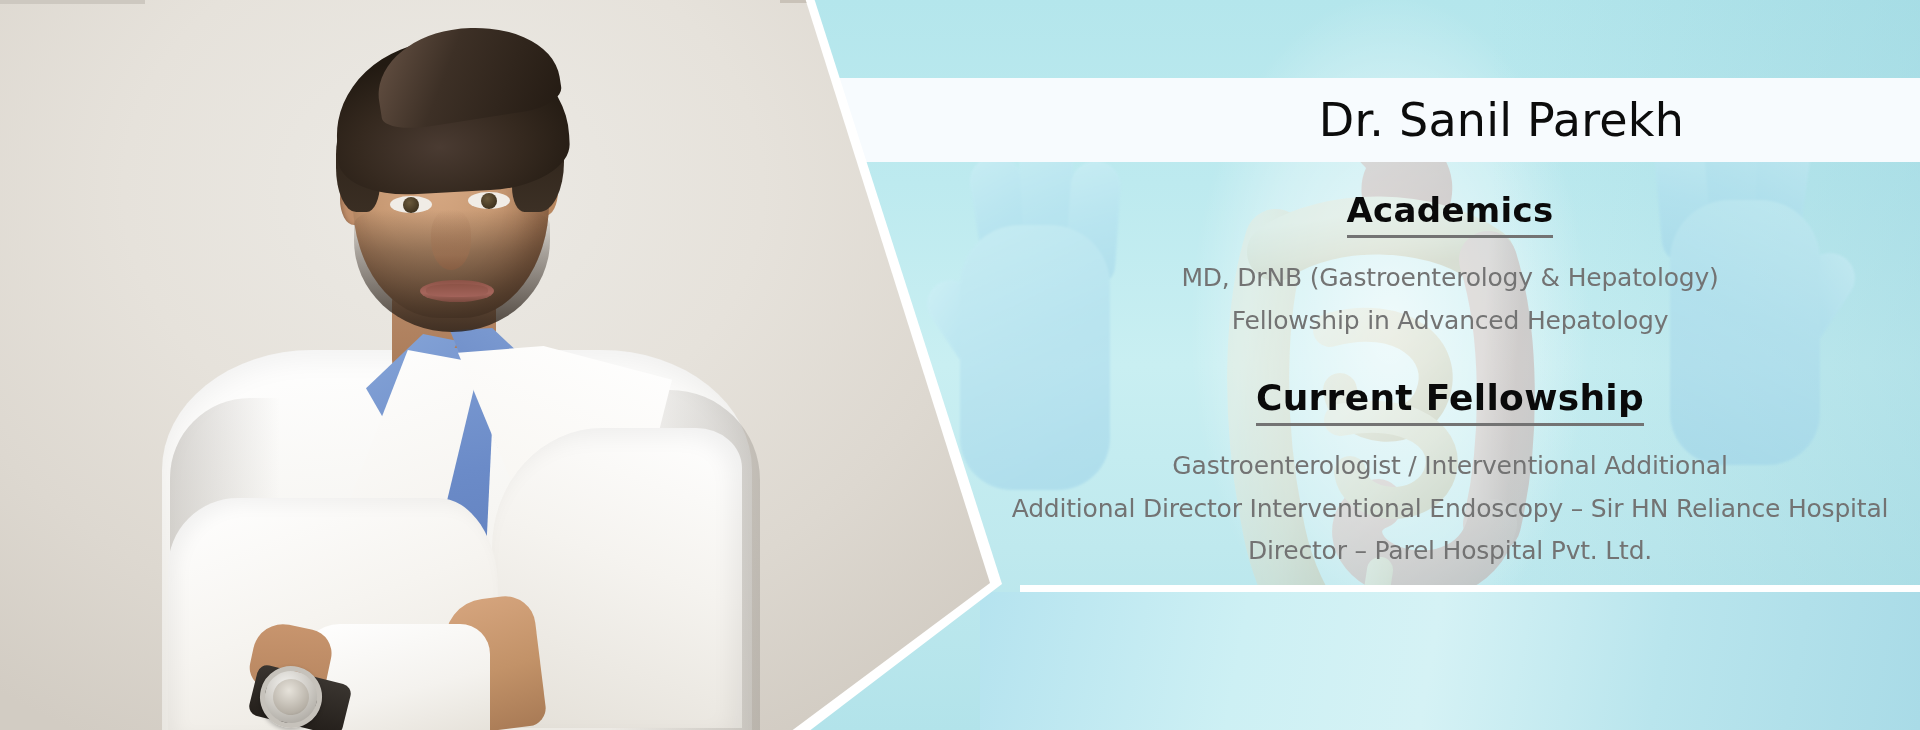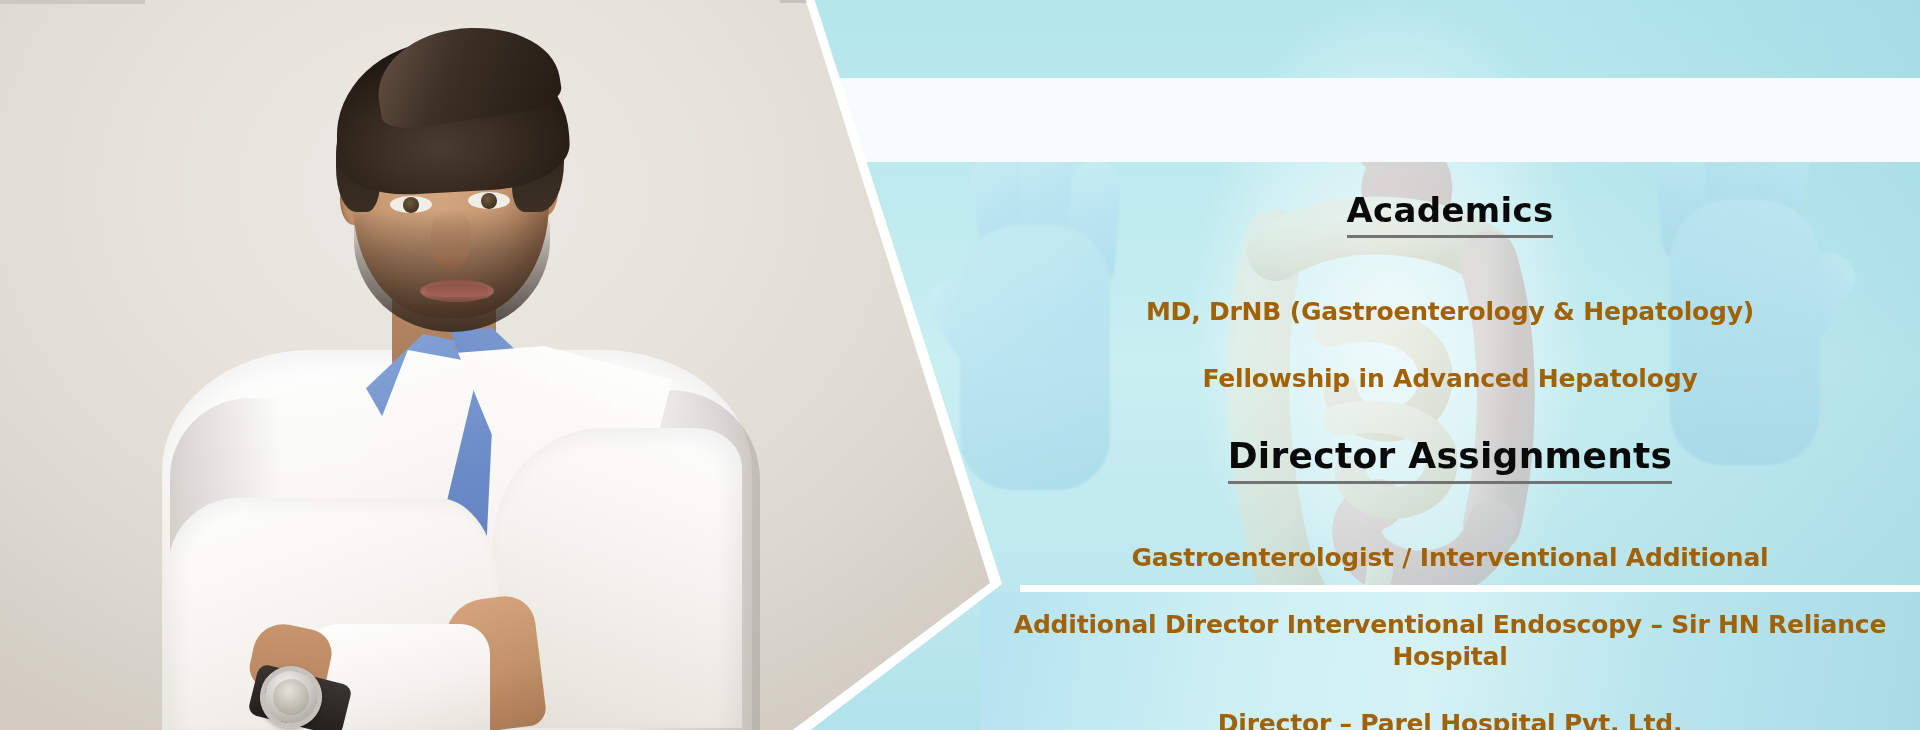--- a/index.html
+++ b/index.html
@@ -344,26 +344,25 @@
     font-size: 34px;
     font-weight: bold;
     letter-spacing: .3px;
     padding-bottom: 5px;
     border-bottom: 3px solid #737373;
     margin-bottom: 24px;
   }
   .sec-head.wide { font-size: 36px; }
   .line {
     font-size: 25px;
-    font-weight: 700;
+    font-weight: 400;
     line-height: 1.30;
     margin-bottom: 10px;
-    color: #a16207;
+    color: #737373;
     letter-spacing: -.2px;
-    margin-top: 34px;
   }
   .gap { height: 30px; }
 </style>
 </head>
 <body>
 
 <div id="banner">
 
   <div class="bg-base"></div>
   <div class="bg-lightcol"></div>
@@ -412,20 +411,21 @@
       <path d="M150 210 C220 190 270 230 252 276 C236 318 166 312 160 270" stroke="url(#gcream)" stroke-width="34" fill="none" stroke-linecap="round"></path>
       <path d="M160 300 C228 286 276 318 258 358 C240 394 176 390 170 352" stroke="url(#gcream)" stroke-width="32" fill="none" stroke-linecap="round"></path>
 
       <path d="M200 450 C194 496 180 534 168 556" stroke="url(#gcream)" stroke-width="26" fill="none" stroke-linecap="round"></path>
 
       <path d="M196 12 C196 -20 204 -40 214 -52" stroke="url(#gpink)" stroke-width="26" fill="none" stroke-linecap="round"></path>
     </svg>
   </div>
 
   <div class="title-band"></div>
+  <div class="title-text">Dr. Sanil Parekh</div>
 
   <div class="bottom-fill"></div>
   <div class="bottom-rule"></div>
 
   <div class="photo-stroke"></div>
   <div class="photo-panel">
     <div class="photo-inner">
       <div class="wall"></div>
       <div class="wall-top-strip"></div>
       <div class="wall-top-strip2"></div>
@@ -481,20 +481,20 @@
 
     <div class="section">
       <div class="sec-head">Academics</div>
       <div class="line">MD, DrNB (Gastroenterology &amp; Hepatology)</div>
       <div class="line">Fellowship in Advanced Hepatology</div>
     </div>
 
     <div class="gap"></div>
 
     <div class="section">
-      <div class="sec-head wide">Director Assignments</div>
+      <div class="sec-head wide">Current Fellowship</div>
       <div class="line">Gastroenterologist / Interventional Additional</div>
       <div class="line">Additional Director Interventional Endoscopy – Sir HN Reliance Hospital</div>
       <div class="line">Director – Parel Hospital Pvt. Ltd.</div>
     </div>
 
   </div>
 </div>
 
 </body></html>

